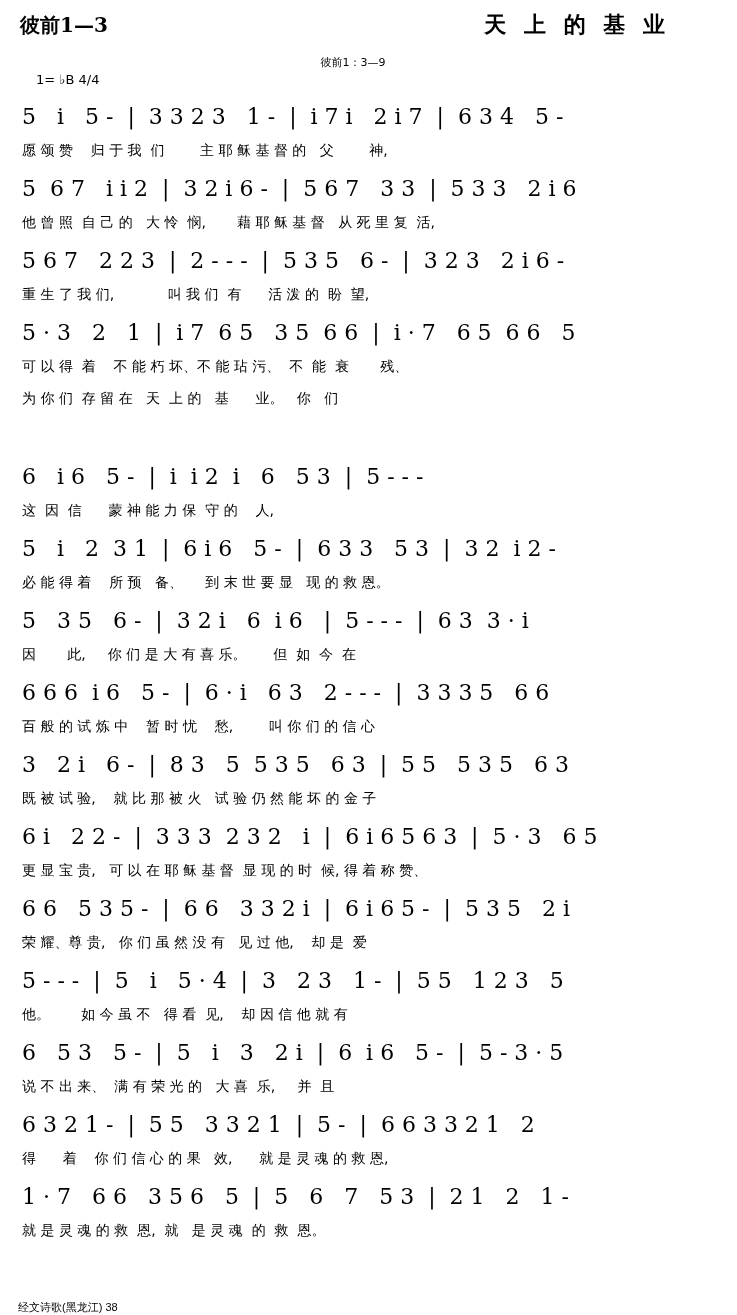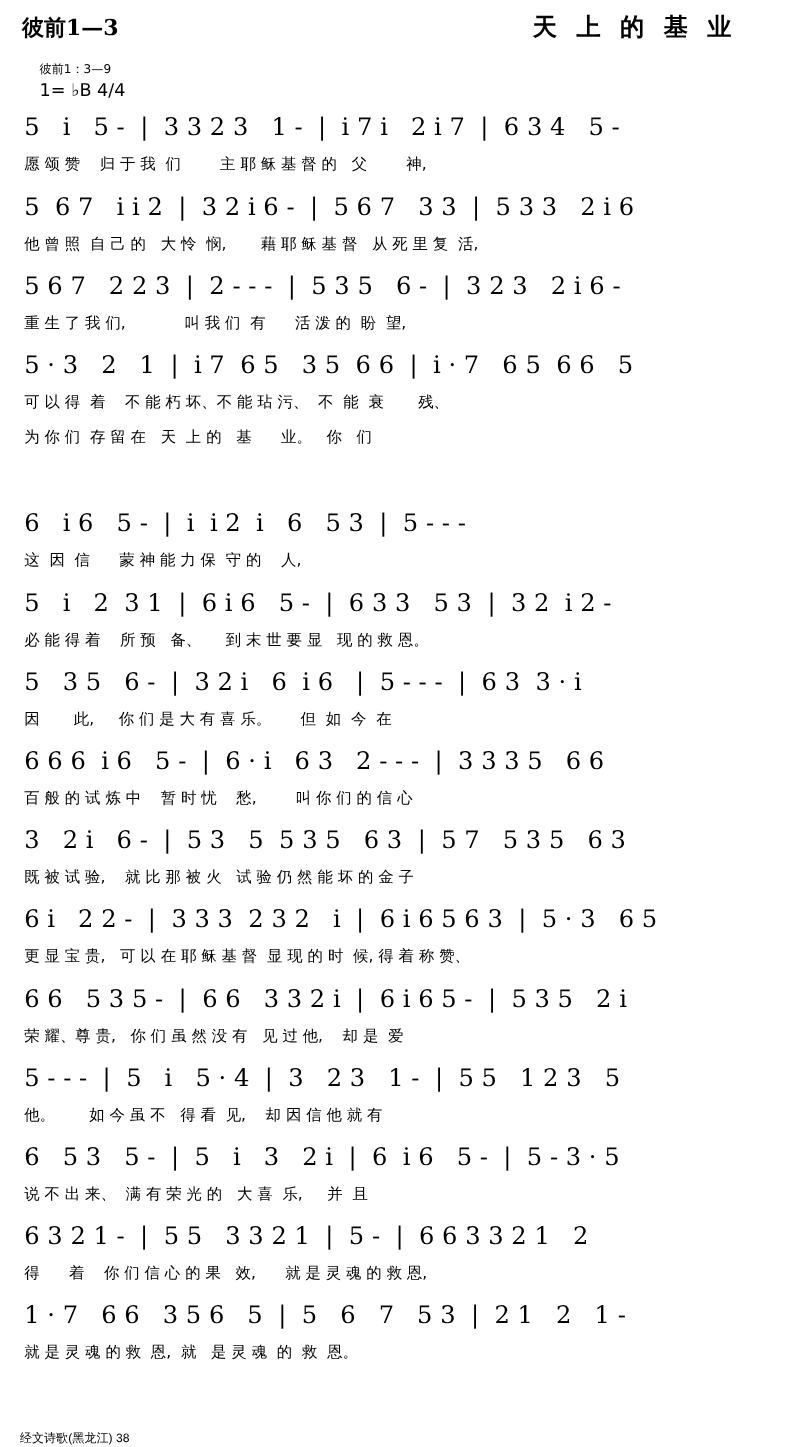--- a/index.html
+++ b/index.html
@@ -50,22 +50,22 @@
   }
 
   
   .meta {
     position: relative;
     margin-left: 22px;
     height: 42px;
     font-size: 11px;
     line-height: 1.35;
   }
-  .meta .m1 { font-family: "DejaVu Sans", sans-serif; font-size: 11px; }
-  .meta .m2 { font-family: "DejaVu Sans", sans-serif; font-size: 16px; }
+  .meta .m1 { font-family: "DejaVu Sans", sans-serif; font-size: 11px; text-align: center; }
+  .meta .m2 { font-family: "DejaVu Sans", sans-serif; font-size: 13px; }
 
   
   .system {
     position: relative;
     margin: 0 0 6px 0;
     height: 66px;
   }
   .notes {
     position: relative;
     height: 36px;
@@ -150,21 +150,21 @@
       <div class="notes">5   3 5   6 -  |  3 2 i   6  i 6   |  5 - - -  |  6 3  3 · i</div>
       <div class="lyrics">因       此,     你 们 是 大 有 喜 乐。      但  如  今  在</div>
     </div>
 
     <div class="system">
       <div class="notes">6 6 6  i 6   5 -  |  6 · i   6 3   2 - - -  |  3 3 3 5   6 6</div>
       <div class="lyrics">百 般 的 试 炼 中    暂 时 忧    愁,        叫 你 们 的 信 心</div>
     </div>
 
     <div class="system">
-      <div class="notes">3   2 i   6 -  |  5 3   5  5 3 5   6 3  |  5 7   5 3 5   6 3</div>
+      <div class="notes">3   2 i   6 -  |  8 3   5  5 3 5   6 3  |  5 5   5 3 5   6 3</div>
       <div class="lyrics">既 被 试 验,    就 比 那 被 火   试 验 仍 然 能 坏 的 金 子</div>
     </div>
 
     <div class="system">
       <div class="notes">6 i   2 2 -  |  3 3 3  2 3 2   i  |  6 i 6 5 6 3  |  5 · 3   6 5</div>
       <div class="lyrics">更 显 宝 贵,   可 以 在 耶 稣 基 督  显 现 的 时  候, 得 着 称 赞、</div>
     </div>
 
     <div class="system">
       <div class="notes">6 6   5 3 5 -  |  6 6   3 3 2 i  |  6 i 6 5 -  |  5 3 5   2 i</div>

